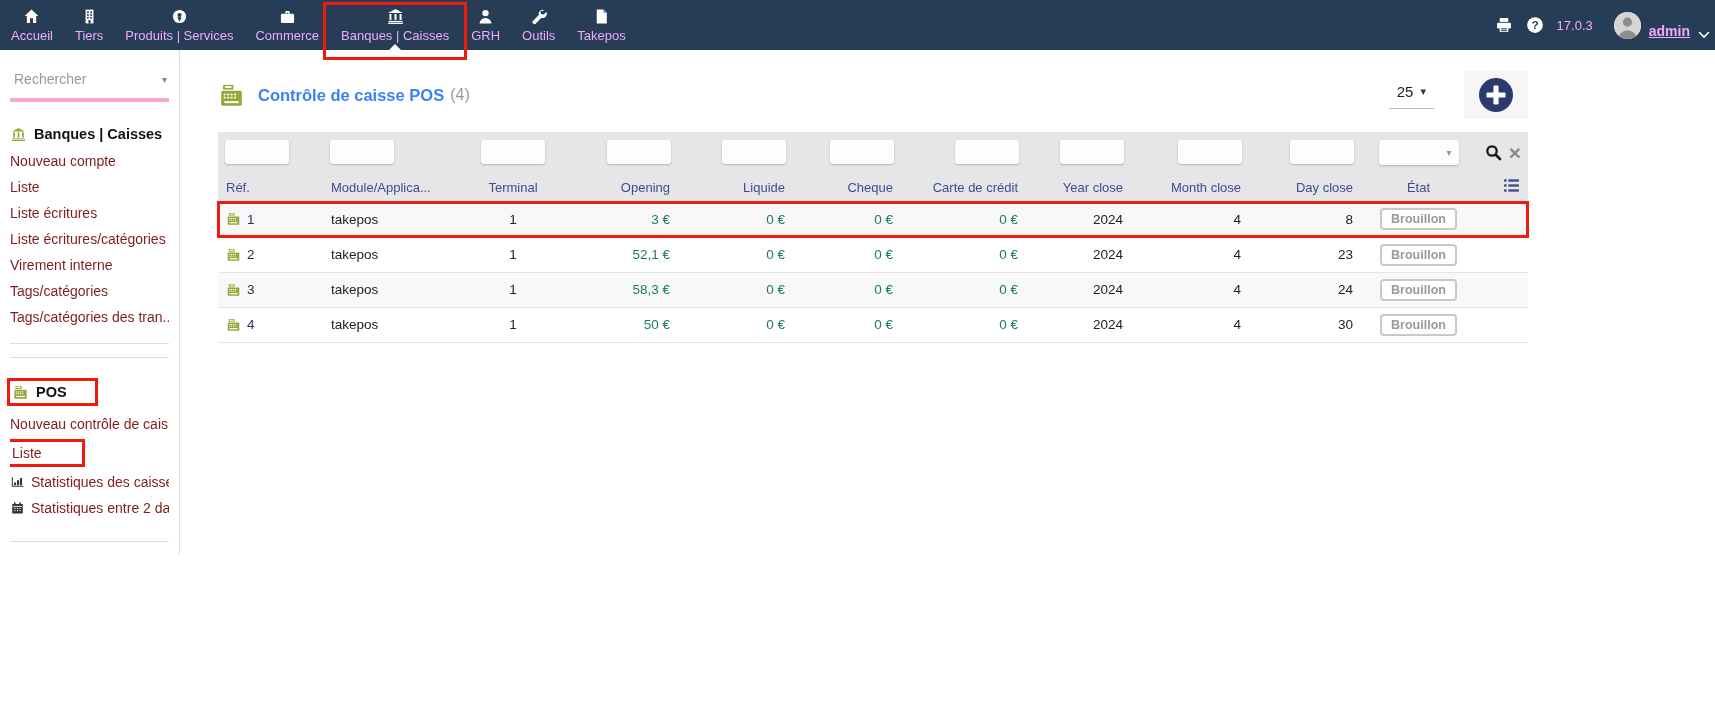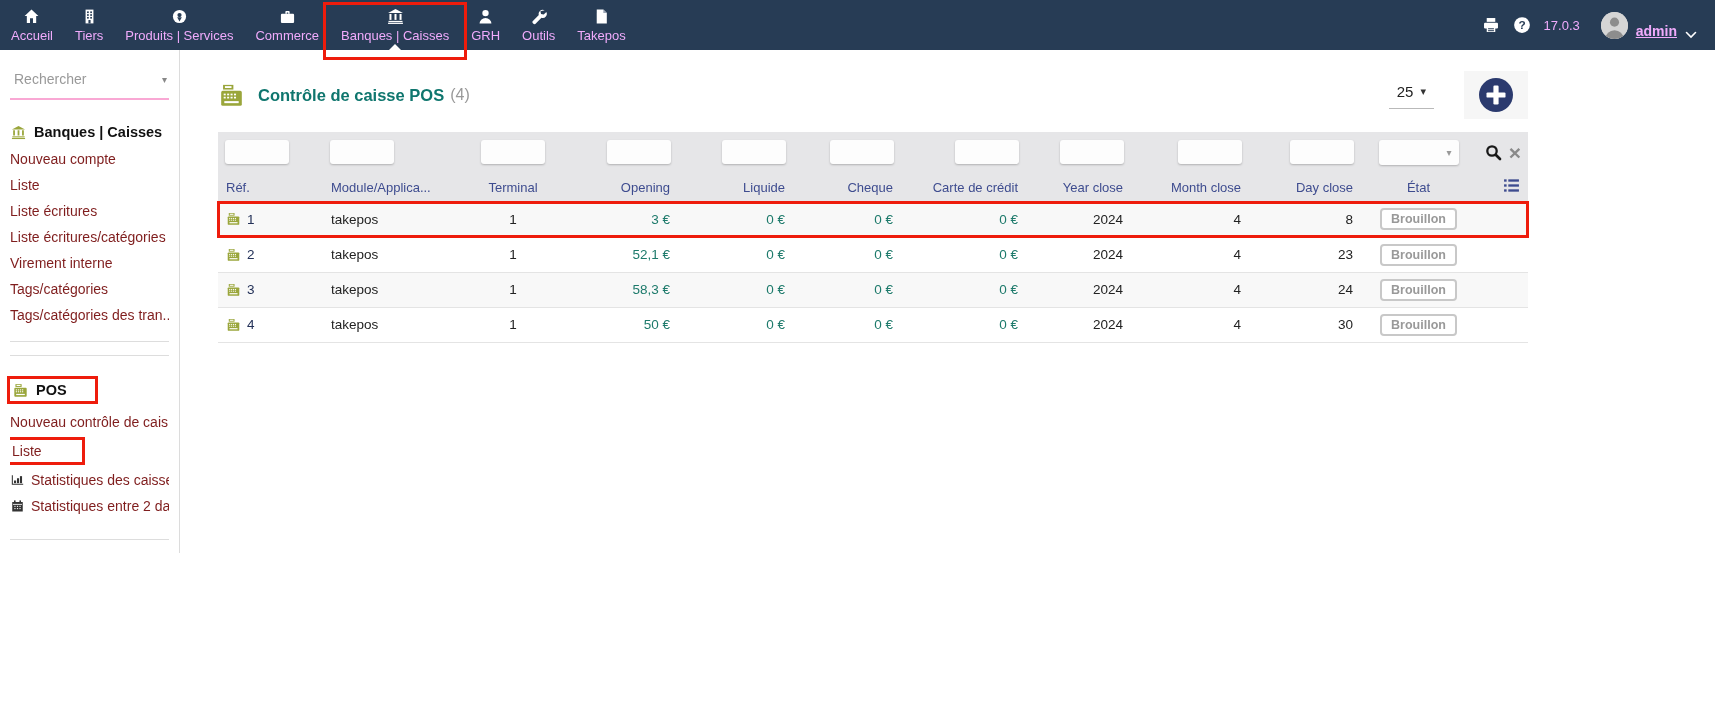--- a/index.html
+++ b/index.html
@@ -12,53 +12,53 @@
   
   .topnav { height:50px; background:#273c55; display:flex; align-items:stretch; color:#f0abfc; }
   .nav-item { position:relative; display:flex; flex-direction:column; align-items:center;
               justify-content:center; gap:3px; padding:0 11px; cursor:pointer; }
   .nav-item svg { height:17px; width:19px; fill:#fff; }
   .nav-item .lbl { font-size:13px; white-space:nowrap; }
   .nav-item.active::after { content:""; position:absolute; bottom:0; left:50%; margin-left:-6px;
      border-left:6px solid transparent; border-right:6px solid transparent; border-bottom:6px solid #fff; }
   .nav-red-box { position:absolute; top:2px; left:-7px; right:-7px; height:58px;
      border:3px solid #ee1c0c; z-index:20; pointer-events:none; }
-  .nav-right { margin-left:auto; display:flex; align-items:center; gap:13px; padding-right:18px; }
+  .nav-right { margin-left:auto; display:flex; align-items:center; gap:13px; padding-right:5px; }
   .nav-right svg.tool { width:18px; height:18px; fill:#fff; }
   .version { font-size:13px; }
   .user-area { display:flex; align-items:flex-end; gap:8px; margin-left:8px; cursor:pointer;text-decoration:underline; }
   .avatar { width:27px; height:27px; border-radius:50%; overflow:hidden; background:#d5d5d5; }
   .user-name { font-size:14px; font-weight:bold; }
 
   
   .layout { display:flex; align-items:flex-start; }
   .sidebar { width:180px; min-height:470px; border-right:1px solid #dcdcdc;
              padding:16px 10px 0 10px; }
-  .search-box { display:flex; align-items:center; border-bottom:2px solid #f9a8d4;
+  .search-box { display:flex; align-items:center; border-bottom:4px solid #f9a8d4;
                 padding:4px 2px 10px 2px; margin-bottom:16px; }
   .search-box input { border:0; outline:0; flex:1; width:110px; font-size:14px; color:#444;
                       font-family:"Liberation Sans",sans-serif; background:transparent; }
   .search-box input::placeholder { color:#999; }
   .sel-caret { color:#888; font-size:10px; }
   .menu-title { display:inline-flex; align-items:center; gap:7px; font-weight:bold;
                 font-size:14.5px; color:#111; margin:8px 0 6px 0; cursor:pointer; }
   .menu-title svg { width:17px; height:15px; }
   .menu-item { font-size:14px; color:#7f1d1d; padding:5px 0; cursor:pointer; white-space:nowrap;
                overflow:hidden; display:flex; align-items:center; gap:6px; }
   .menu-item svg { width:15px; height:14px; fill:#333; flex:none; }
   .divider { border-top:1px solid #ddd; margin:13px 0; }
   .red-box-pos { outline:3px solid #ee1c0c; padding:3px 28px 3px 2px; margin:10px 0 8px 0; }
   .red-box-liste { outline:3px solid #ee1c0c; display:inline-block; padding:3px 40px 3px 2px; }
 
   
   .main { flex:1; padding:20px 0 0 38px; }
   .content-width { width:1310px; }
   .title-row { display:flex; align-items:center; height:50px; }
   .title-row svg.big-register { width:27px; height:25px; margin-right:13px; color:#9aa63b; }
-  .page-title { color:#0f766e; font-size:16.5px; font-weight:bold; }
+  .page-title { color:#3b82f6; font-size:16.5px; font-weight:bold; }
   .count { color:#999; font-size:16px; margin-left:6px; }
   .right-controls { margin-left:auto; display:flex; align-items:center; }
   .page-size { font-size:15px; color:#222; border-bottom:1px solid #b9b9b9;
                padding:2px 8px 8px 8px; display:flex; align-items:center; gap:7px;
                margin-right:30px; cursor:pointer; }
   .page-size .sel-caret { font-size:11px; color:#333; }
   .add-wrap { width:64px; height:48px; background:#f6f6f6; display:flex;
               align-items:center; justify-content:center; cursor:pointer; }
 
   

